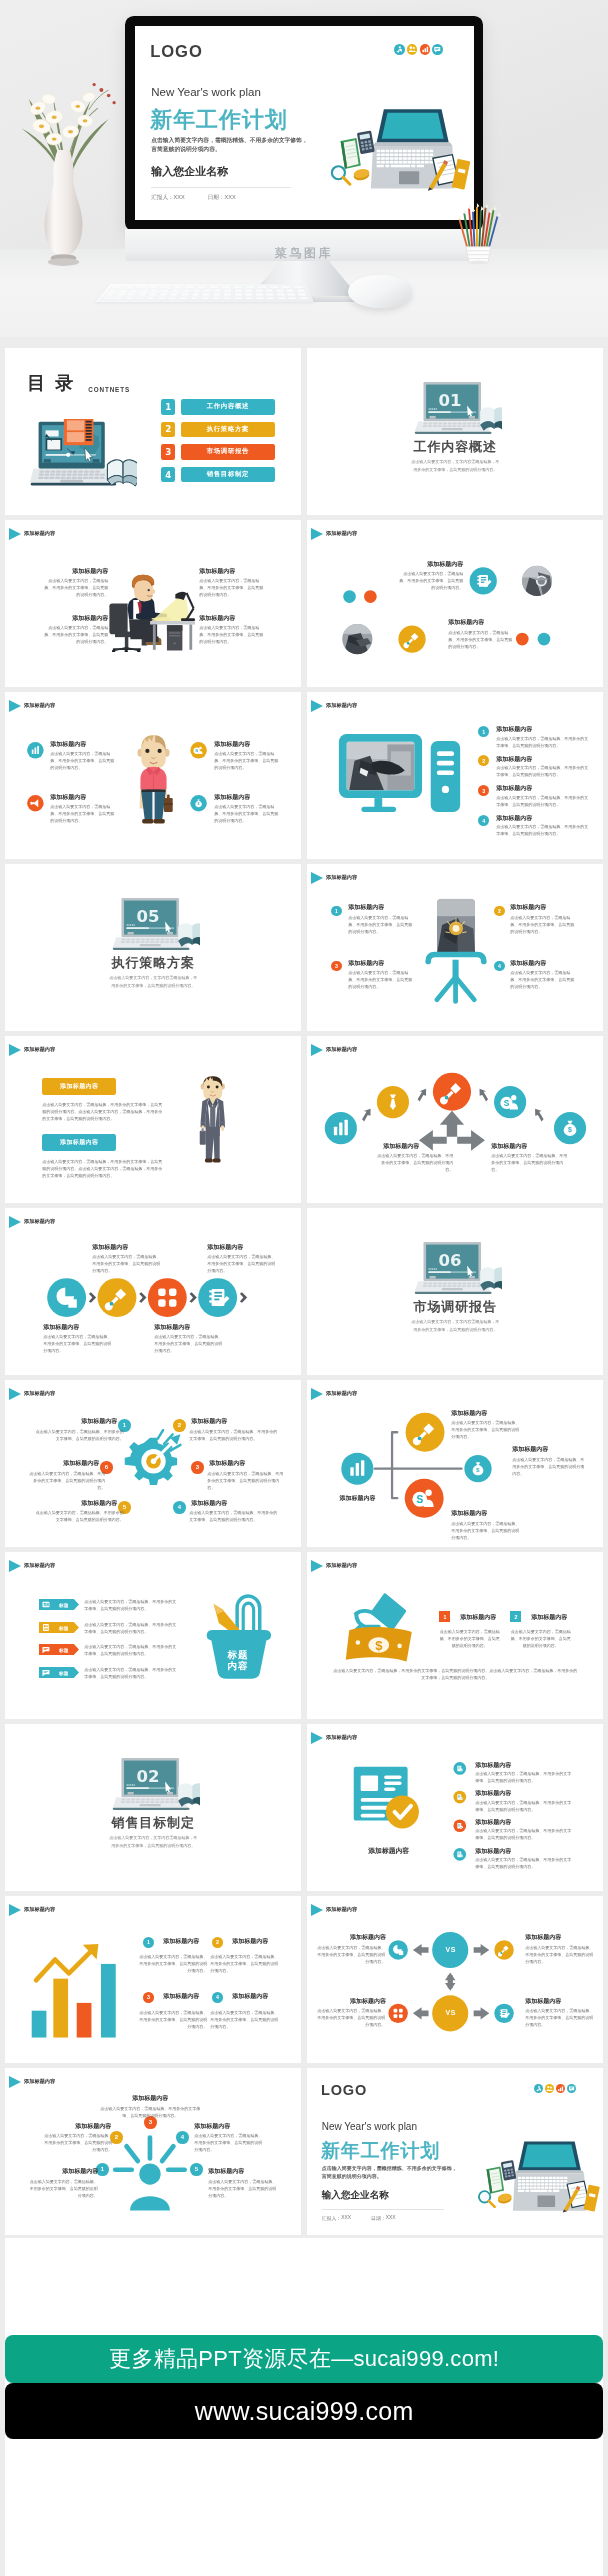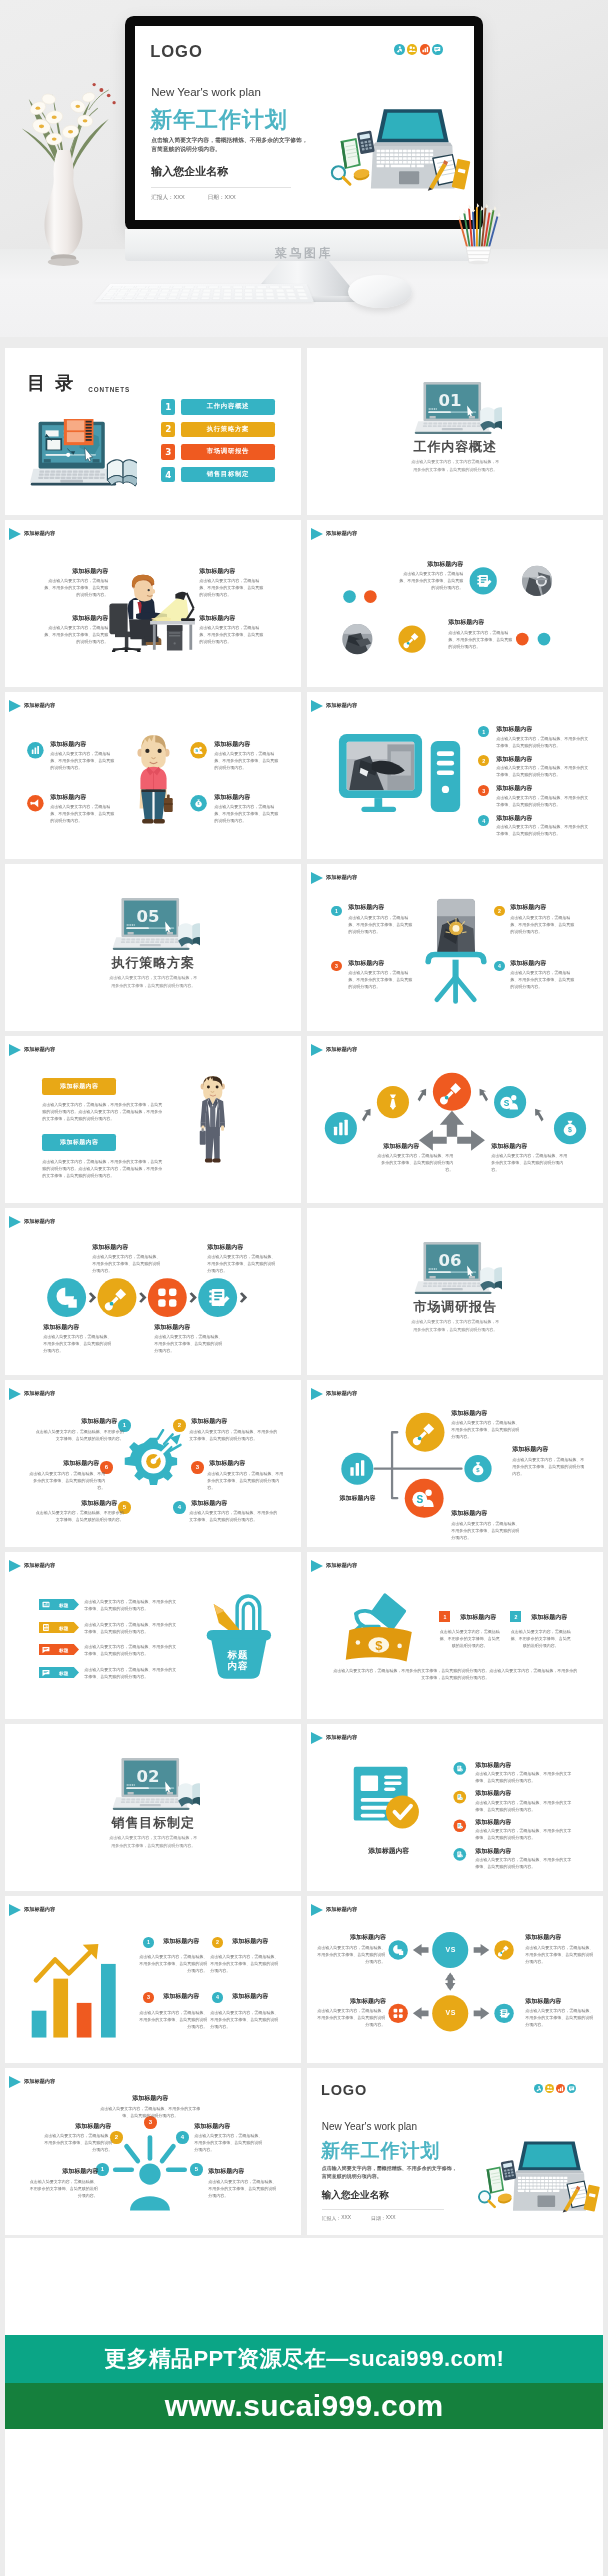--- a/index.html
+++ b/index.html
@@ -65,23 +65,23 @@
 .cat-en{position:absolute;left:83px;top:38px;font-size:6.3px;font-weight:bold;color:#3d3d3d;letter-spacing:0.9px;}
 .cat-list{position:absolute;left:156px;top:51px;width:114px;}
 .cat-item{position:relative;height:15.6px;margin-bottom:7px;display:flex;align-items:center;}
 .cat-num{width:14.3px;height:15.6px;border-radius:2.2px;display:flex;align-items:center;justify-content:center;color:#fff;font-weight:900;font-size:8.7px;font-family:"DejaVu Sans",sans-serif;}
 .cat-bar{margin-left:5.2px;flex:1;height:15.6px;border-radius:2.2px;display:flex;align-items:center;justify-content:center;color:#fff;font-weight:bold;font-size:6.4px;letter-spacing:0.7px;}
 
 
 .pill{border-radius:2.2px;display:flex;align-items:center;justify-content:center;color:#fff;font-weight:bold;font-size:6px;letter-spacing:0.4px;}
 
 
-.banner{position:absolute;left:5.2px;width:598px;display:flex;align-items:center;justify-content:center;color:#fff;font-weight:bold;}
+.banner{position:absolute;left:5.2px;width:598px;display:flex;align-items:center;justify-content:center;color:#fff;font-weight:normal;border-radius:8px;}
 .banner.teal{top:2335px;height:48px;background:#0ba586;font-size:22px;letter-spacing:0.3px;}
-.banner.green{top:2383px;height:46px;background:#15803d;font-size:30px;letter-spacing:0.3px;}
+.banner.green{top:2383px;height:56px;background:#000000;font-size:25px;letter-spacing:0.3px;}
 svg{display:block;}
 
 </style>
 </head>
 <body>
 
 <div class="page">
   <div class="whitepad"></div>
 
   <div class="hero">

